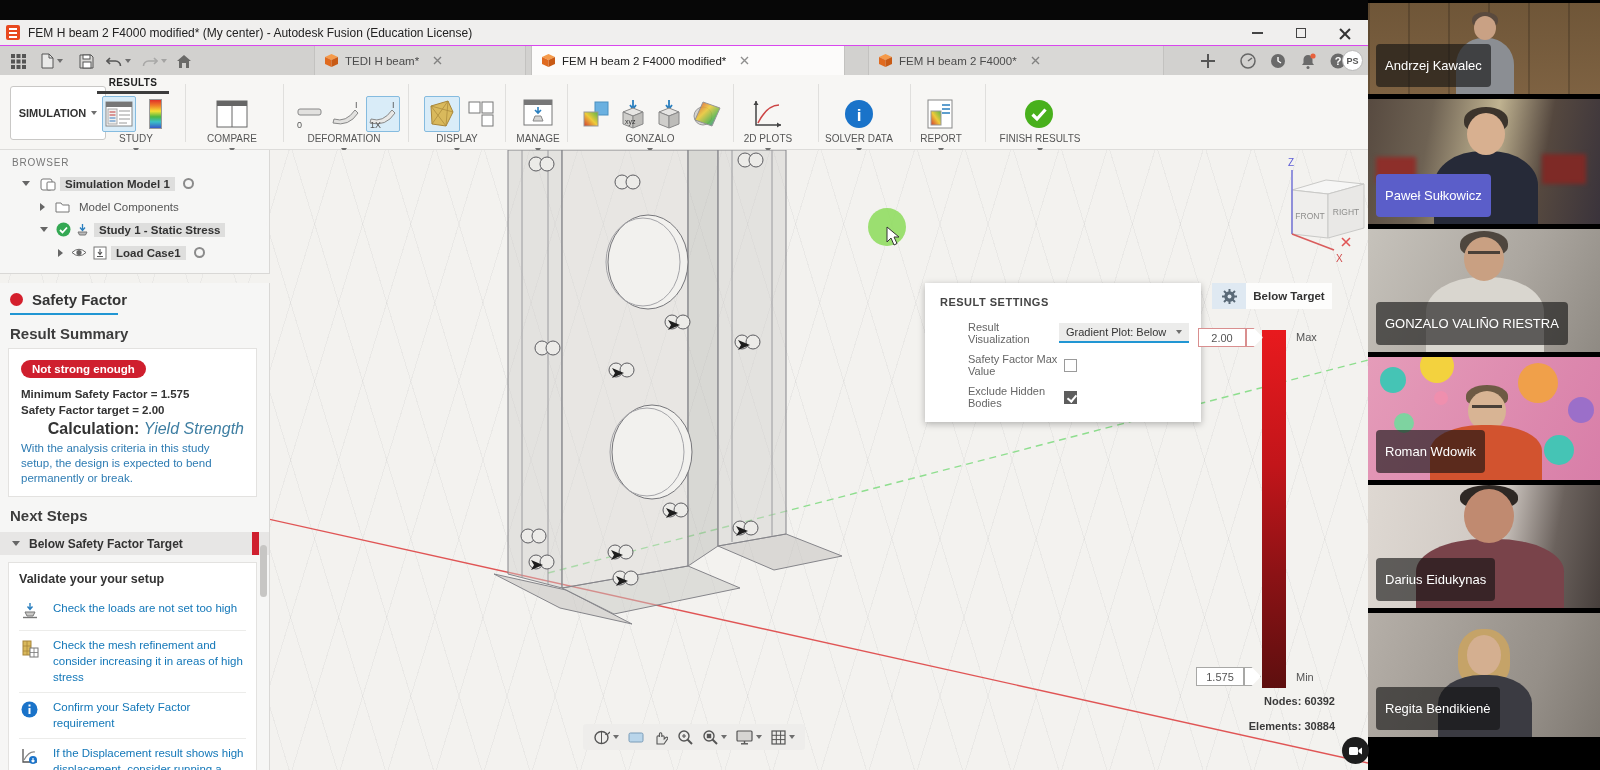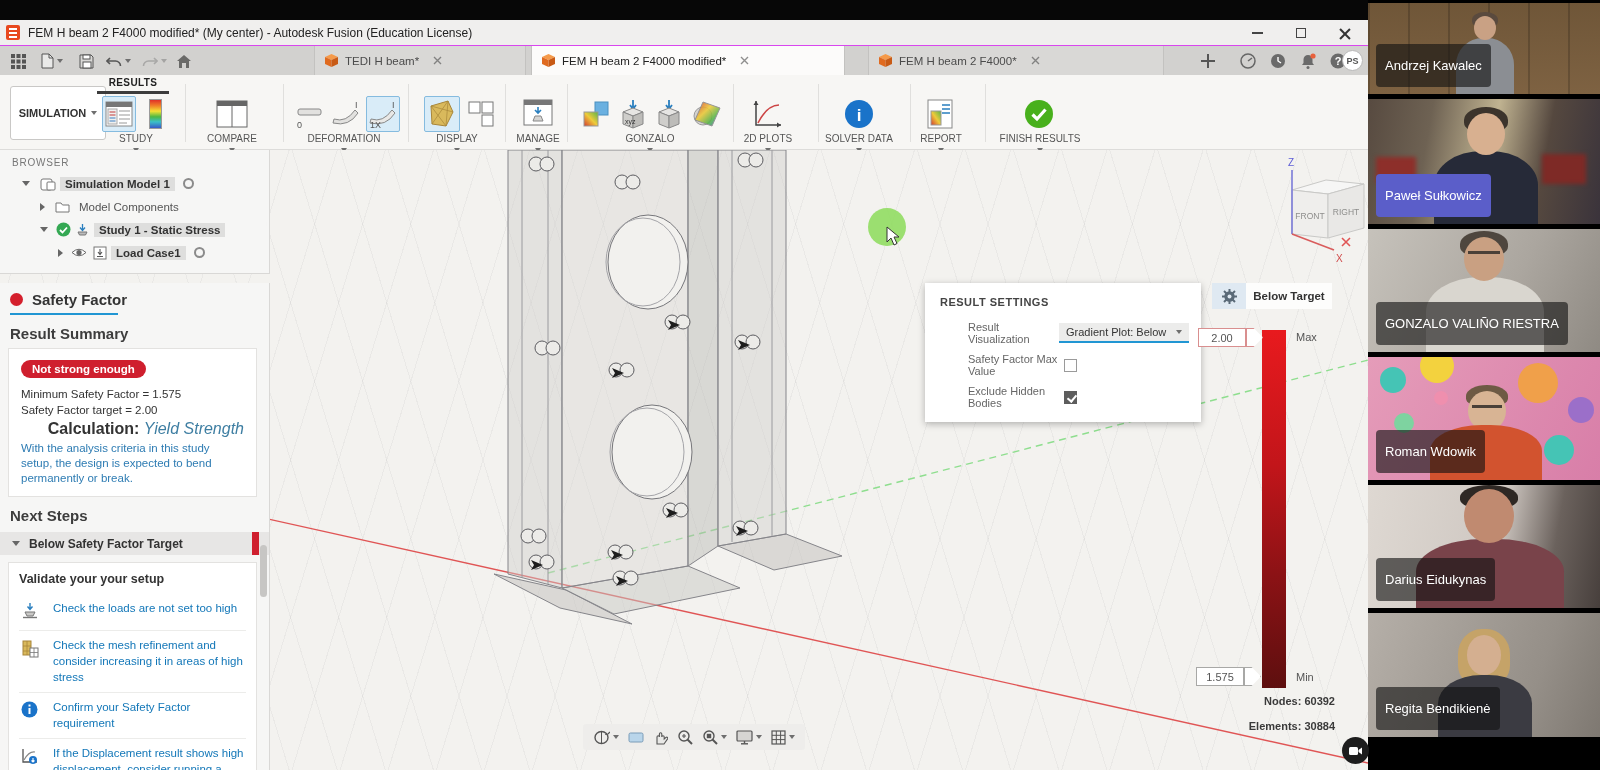--- a/index.html
+++ b/index.html
@@ -57,21 +57,21 @@
   .radio-o{width:11px;height:11px;border:2px solid #8b8b8b;border-radius:50%;margin-left:8px;}
 
   
   .safety-panel{position:absolute;left:0;top:283px;width:270px;height:487px;background:#f6f6f5;border-right:1px solid #d9d8d6;z-index:5;overflow:hidden;}
   .sf-title-row{display:flex;align-items:center;gap:9px;padding:8px 0 5px 10px;font-size:15px;font-weight:600;color:#333;}
   .red-dot{width:13px;height:13px;border-radius:50%;background:#d41f2c;}
   .sf-underline{margin-left:10px;width:108px;height:2px;background:#2196d3;}
   .sf-h2{font-size:15px;font-weight:bold;color:#3d3d3d;padding:10px 0 6px 10px;}
   .sf-card{margin:0 12px 0 8px;background:#fff;border:1px solid #e3e2e0;padding:10px 12px;}
   .badge{display:inline-block;background:#cf1f2e;color:#fff;font-size:11.5px;font-weight:bold;padding:3px 11px;border-radius:11px;}
-  .sf-line{font-size:11.5px;font-weight:normal;color:#333;line-height:1.35;}
+  .sf-line{font-size:11.5px;font-weight:bold;color:#333;line-height:1.35;}
   .sf-line:first-of-type{margin-top:9px;}
   .sf-calc{font-size:16px;line-height:1.35;text-align:right;}
   .sf-calc .cl{font-weight:bold;color:#333;}
   .sf-calc .cv{font-style:italic;color:#3f7fa3;color:#3e7ea2;}
   .sf-desc{font-size:11.5px;color:#2e7cb3;line-height:1.33;margin-top:1px;}
   .sf-group-row{position:relative;margin-top:2px;height:23px;background:#e7e6e5;display:flex;align-items:center;gap:9px;padding-left:12px;font-size:12px;font-weight:bold;color:#333;}
   .sf-group-row .redtag{position:absolute;right:10px;top:0;width:7px;height:23px;background:#cf1f2e;}
   .sf-card.validate{margin-top:7px;padding:9px 10px 6px 10px;}
   .sf-h3{font-size:12.5px;font-weight:bold;color:#333;margin-bottom:8px;}
   .sug{display:flex;gap:12px;padding:7px 2px;border-bottom:1px solid #ececea;align-items:flex-start;}

